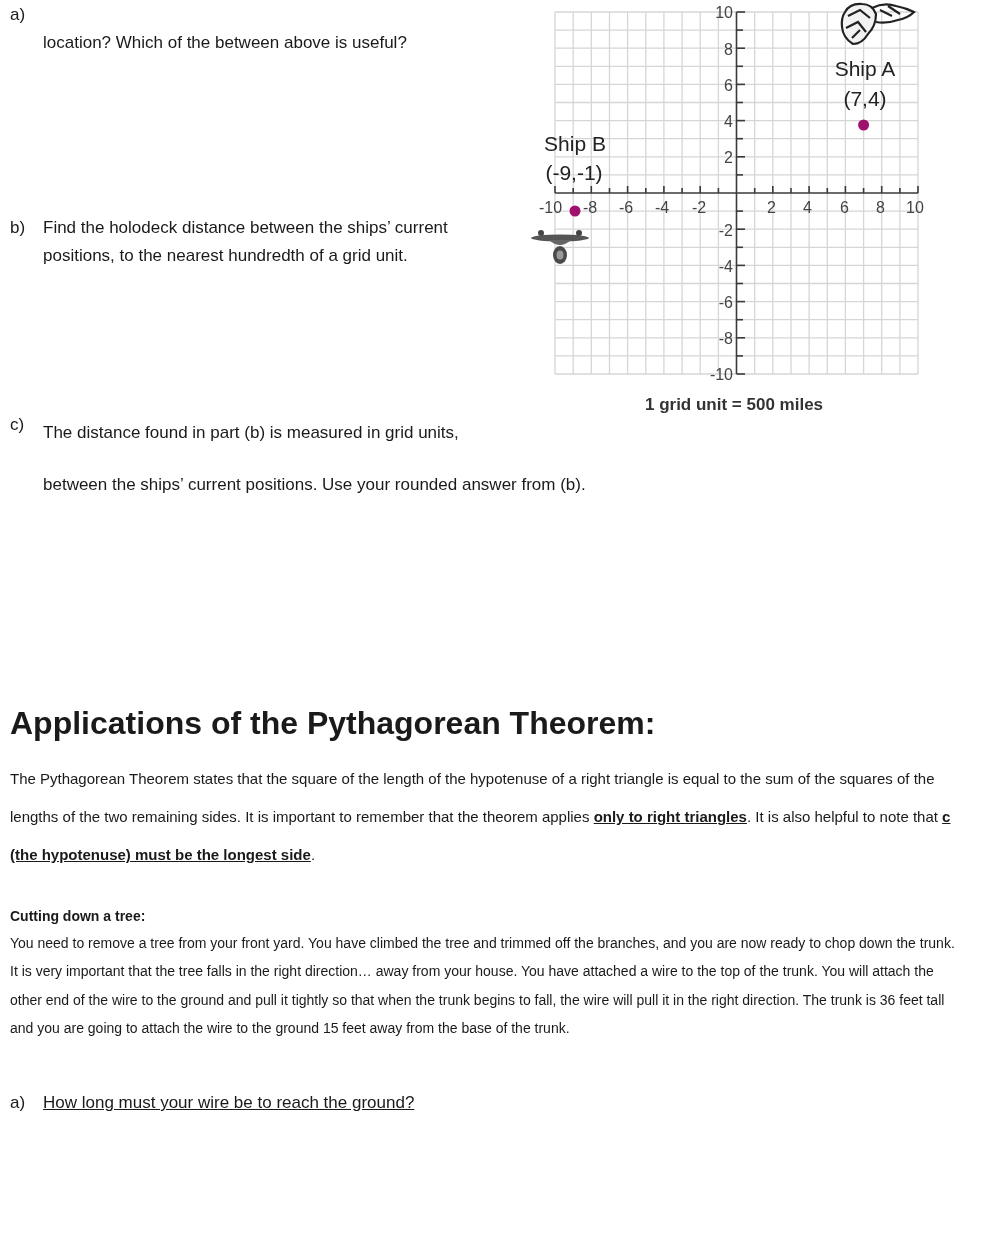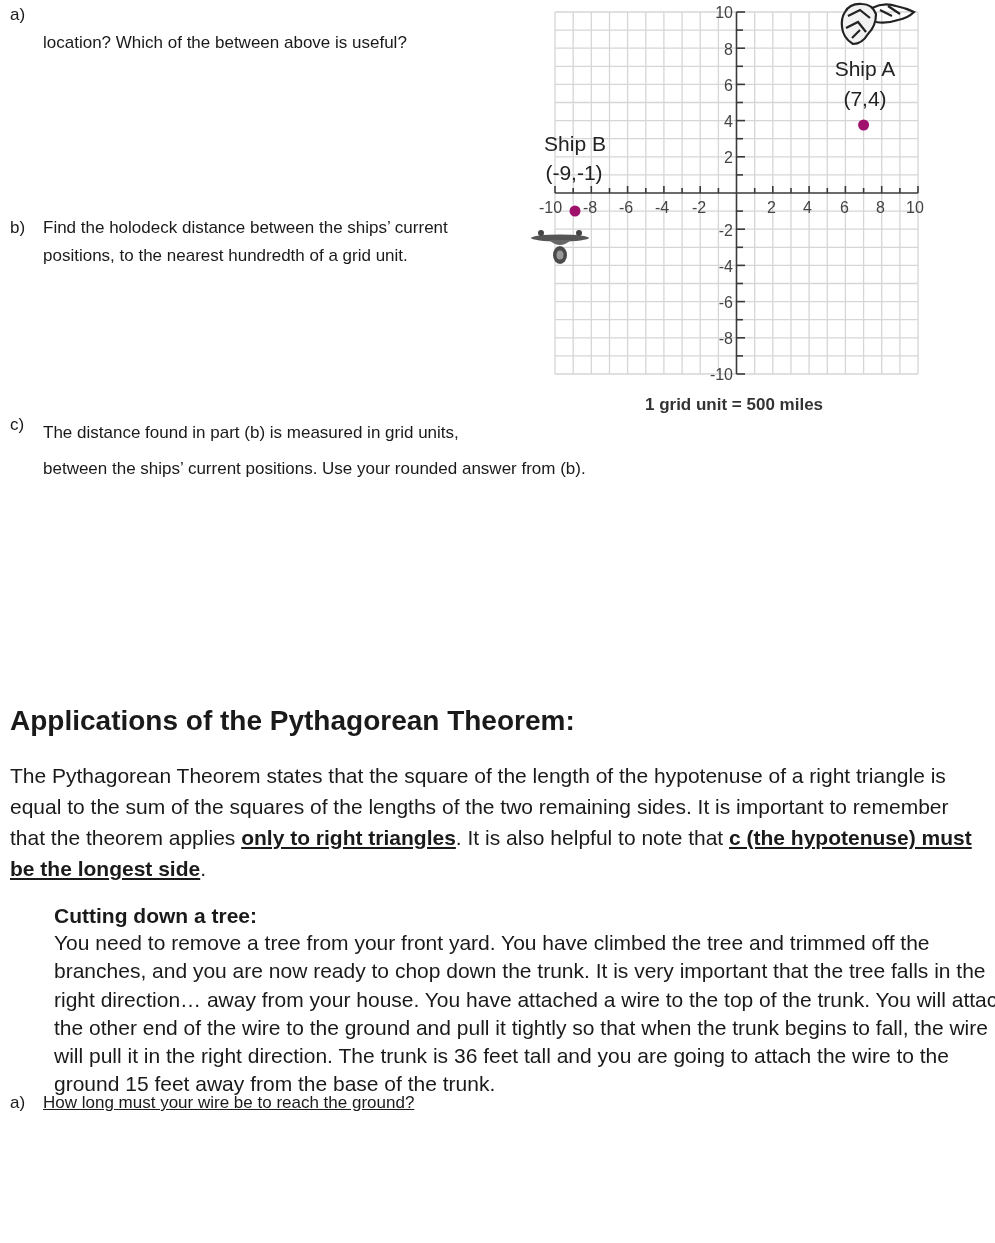--- a/index.html
+++ b/index.html
@@ -5,23 +5,23 @@
   html, body { margin: 0; padding: 0; background: #ffffff; }
   body {
     width: 995px; height: 1243px; position: relative; overflow: hidden;
     font-family: "Liberation Sans", "DejaVu Sans", sans-serif;
     color: #1a1a1a;
   }
   .abs { position: absolute; }
   .q { font-size: 17px; line-height: 28px; }
   .q .lbl { position: absolute; left: 0; }
   .q .txt { position: absolute; left: 33px; }
-  .heading { font-size: 28px; font-weight: bold; }
-  .para { font-size: 21px; line-height: 31px; }
-  .para2 { font-size: 21px; line-height: 28.3px; margin-left: 44px; }
+  .heading { font-size: 32px; font-weight: bold; }
+  .para { font-size: 15px; line-height: 38px; }
+  .para2 { font-size: 14px; line-height: 28.3px; }
   .u { text-decoration: underline; font-weight: bold; }
   .b { font-weight: bold; }
   svg text { font-family: "Liberation Sans", "DejaVu Sans", sans-serif; }
 </style>
 </head>
 <body>
 
 <div class="abs q" style="left:10px; top:1px; width:480px; height:56px;">
   <span class="lbl">a)</span>
   <span class="txt" style="top:28px;">location?  Which of the between above is useful?</span>
@@ -29,21 +29,21 @@
 
 <div class="abs q" style="left:10px; top:214px; width:490px; height:56px;">
   <span class="lbl">b)</span>
   <span class="txt" style="top:0;">Find the holodeck distance between the ships’ current</span>
   <span class="txt" style="top:28px;">positions, to the nearest hundredth of a grid unit.</span>
 </div>
 
 <div class="abs q" style="left:10px; top:411px; width:970px; height:84px;">
   <span class="lbl">c)</span>
   <span class="txt" style="top:8px;">The distance found in part (b) is measured in grid units,</span>
-  <span class="txt" style="top:44px;">between the ships’ current positions. Use your rounded answer from (b).</span>
+  <span class="txt" style="top:60px;">between the ships’ current positions. Use your rounded answer from (b).</span>
 </div>
 
 <div class="abs" style="left:520px; top:0px; width:430px; height:420px;">
   <svg width="430" height="420" viewBox="520 0 430 420" xmlns="http://www.w3.org/2000/svg">
 
     <g stroke="#d6d6d6" stroke-width="1.3">
       <line x1="555" y1="12" x2="555" y2="374"></line>
         <line x1="573.2" y1="12" x2="573.2" y2="374"></line>
       <line x1="591.3" y1="12" x2="591.3" y2="374"></line>
         <line x1="609.5" y1="12" x2="609.5" y2="374"></line>

